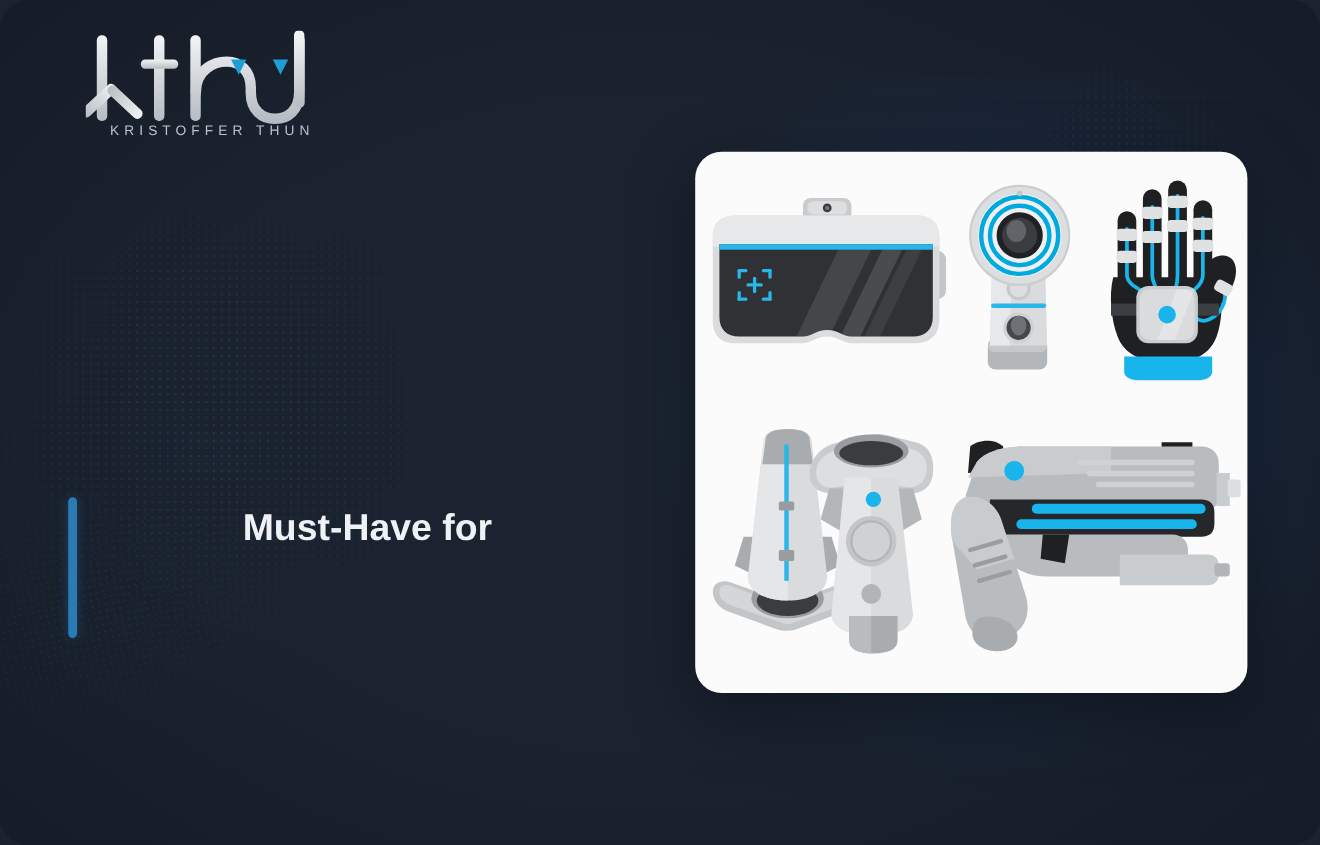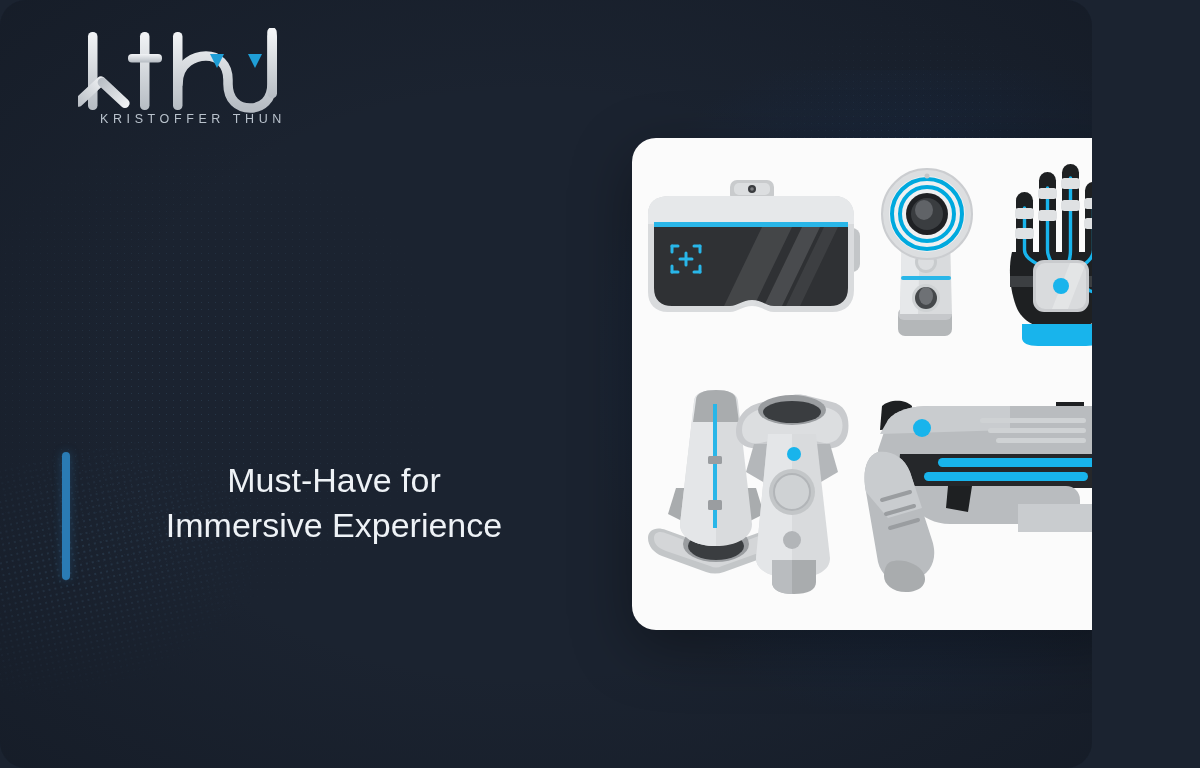--- a/index.html
+++ b/index.html
@@ -4,21 +4,21 @@
 <style>
   * { margin:0; padding:0; box-sizing:border-box; }
   html, body {
     width:1200px; height:768px;
     font-family:"Liberation Sans", sans-serif;
     background:#1b2330;
     overflow:hidden;
   }
   #stage {
     position:relative;
-    width:1092px; height:768px;
+    width:1200px; height:768px;
     background:#1b2330;
     overflow:hidden;
     border-radius:26px;
   }
   
   .bg-base {
     position:absolute; inset:0;
     background:#1b2330;
   }
   .bg-dots {
@@ -111,21 +111,21 @@
     background:#2a7bb4;
     flex:0 0 auto;
     box-shadow:0 0 10px rgba(42,123,180,.35);
   }
   .subhead {
     flex:1 1 auto;
     text-align:center;
     color:#eef2f6;
     font-size:34px;
     line-height:1.33;
-    font-weight:400;
+    font-weight:700;
     padding:6px 14px 0 10px;
   }
 
   
   .card {
     position:absolute;
     left:632px; top:138px;
     width:502px; height:492px;
     background:#fbfbfb;
     border-radius:24px;
@@ -184,21 +184,20 @@
       <polygon points="170,26 184,26 177,40" fill="#1f9ed6"></polygon>
     </svg>
     <div class="logo-sub">KRISTOFFER THUN</div>
   </div>
 
 
   <div class="subhead-row">
     <div class="sub-bar"></div>
     <div class="subhead">
       <div>Must-Have for</div>
-      <div>Immersive Experience</div>
     </div>
   </div>
 
   <div class="card">
     <div class="card-grid">
 
       <div class="item i-headset">
         <svg viewBox="0 0 220 150" width="220" height="150">
 
           <rect x="88" y="0" width="44" height="22" rx="7" fill="#c9cbcd"></rect>

